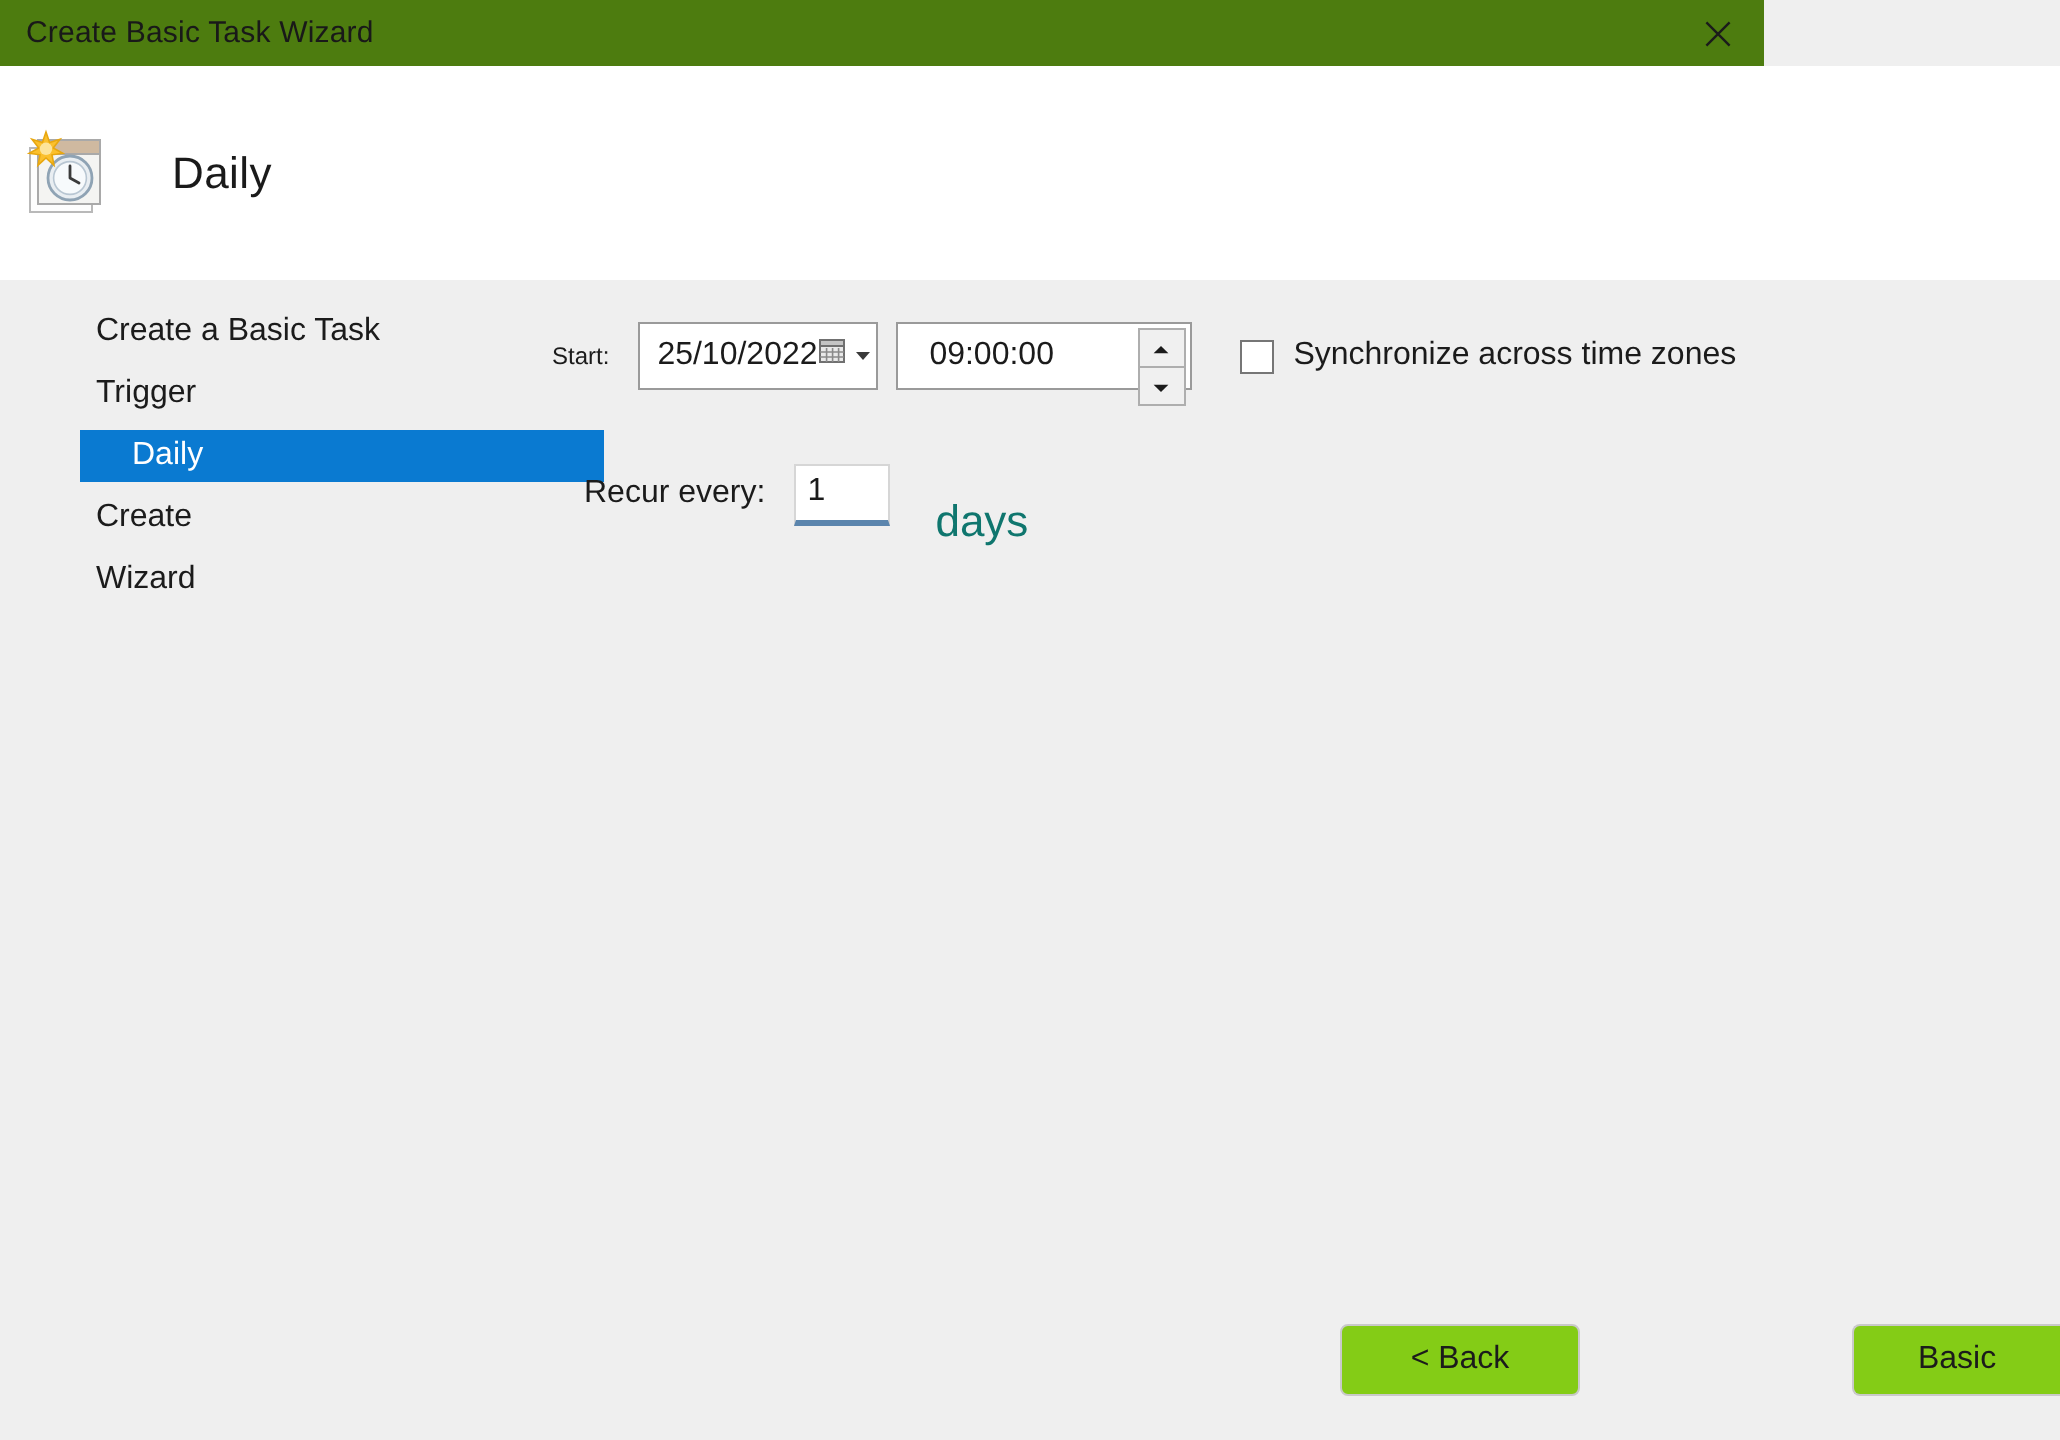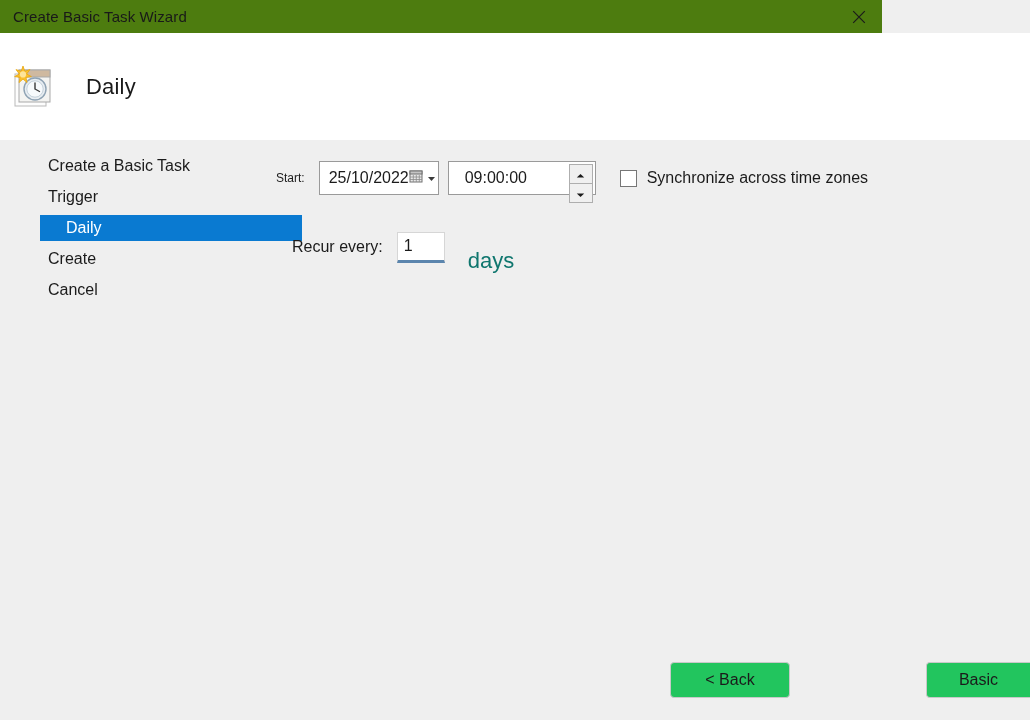--- a/index.html
+++ b/index.html
@@ -215,21 +215,21 @@
     position: absolute;
     left: 0;
     bottom: 0;
     width: 1030px;
     height: 64px;
   }
   .btn {
     position: absolute;
     top: 6px;
     height: 36px;
-    background: #22c55e;
+    background: #84cc16;
     border: 1px solid #c9c9c9;
     border-radius: 4px;
     font-size: 16px;
     color: #1b1b1b;
     display: flex;
     align-items: center;
     justify-content: center;
     cursor: pointer;
     box-sizing: border-box;
     font-family: "Liberation Sans", sans-serif;
@@ -286,21 +286,21 @@
     <div class="step">
       <span>Trigger</span>
     </div>
     <div class="step indent selected">
       <span>Daily</span>
     </div>
     <div class="step">
       <span>Create</span>
     </div>
     <div class="step">
-      <span>Cancel</span>
+      <span>Wizard</span>
     </div>
   </div>
 
   <div class="pane">
 
     <div class="row-start">
       <div class="label-start">Start:</div>
 
       <div class="date-field">
         <span class="date-text">25/10/2022</span>

